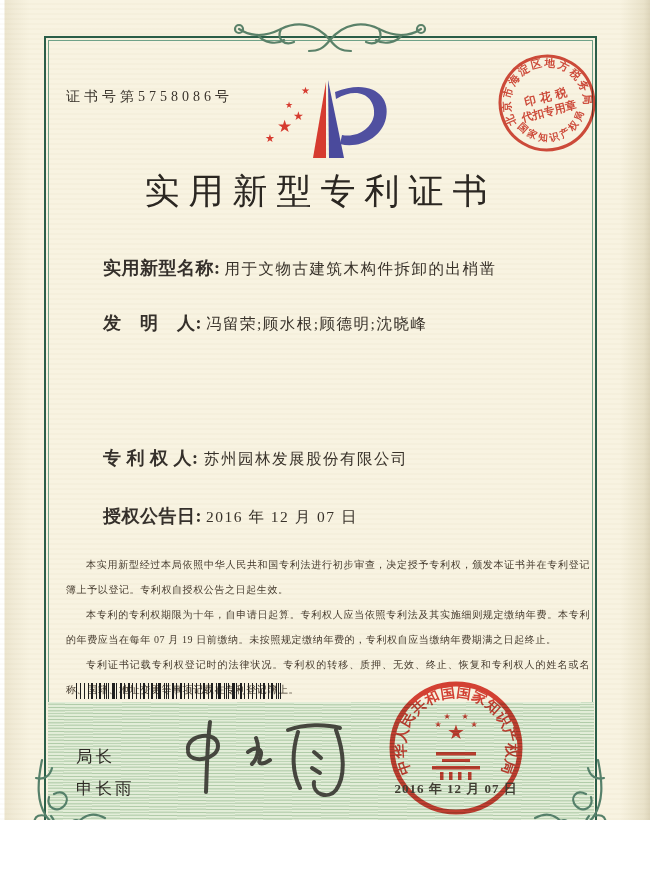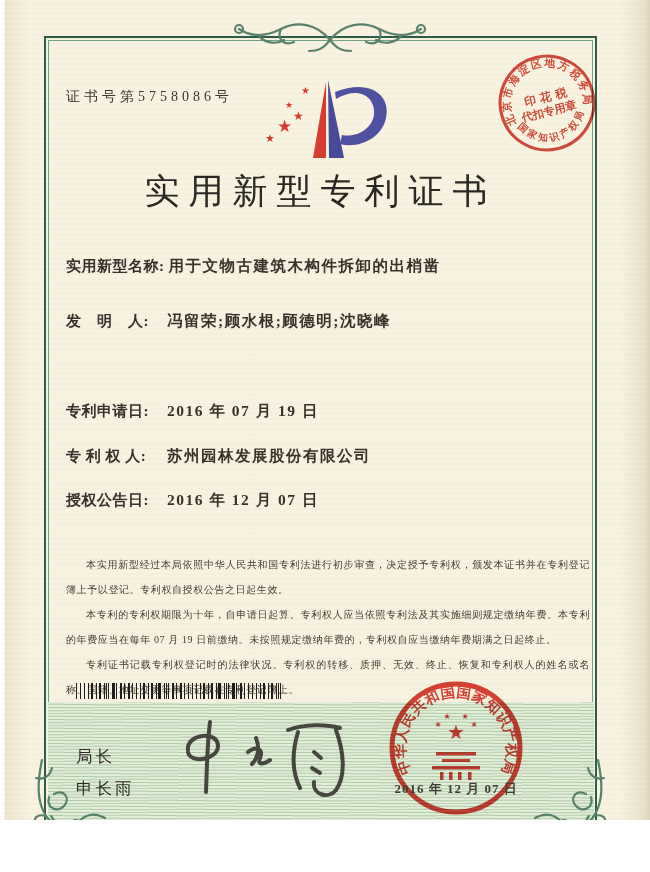--- a/index.html
+++ b/index.html
@@ -9,22 +9,22 @@
       repeating-linear-gradient(0deg, rgba(190,175,130,0.05) 0 2px, rgba(255,255,255,0) 2px 5px),
       linear-gradient(90deg,#ffffff 0px,#ffffff 4px,#ece5cf 5px,#f1ebd7 14px,#f8f3e1 30px,#f8f3e1 620px,#e9e2ca 644px,#ddd5bb 650px);
     color:#35302b;}
   .frame{position:absolute;left:44px;top:36px;width:549px;height:802px;
     border:2px solid #2b5e49;}
   .frame-inner{position:absolute;left:2px;top:2px;right:2px;bottom:2px;border:1px solid #6fa187;}
   .cert-no{position:absolute;left:66px;top:88px;font-size:14px;letter-spacing:4px;color:#3a342c;}
   .title{position:absolute;left:44px;top:168px;width:553px;text-align:center;
     font-size:35px;font-weight:normal;letter-spacing:9px;color:#2b2722;}
   .field{position:absolute;left:66px;white-space:nowrap;}
-  .flabel{display:inline-block;min-width:97px;font-size:15px;font-weight:600;letter-spacing:0.5px;vertical-align:baseline;}
-  .fvalue{font-size:15.5px;font-weight:700;letter-spacing:1.5px;color:#38322a;}
+  .flabel{display:inline-block;min-width:97px;font-size:18px;font-weight:600;letter-spacing:0.5px;vertical-align:baseline;margin-left:37px;}
+  .fvalue{font-size:15.5px;font-weight:400;letter-spacing:1.5px;color:#38322a;}
   .bodytext{position:absolute;left:66px;top:512px;width:524px;font-size:10px;
     line-height:25px;color:#453b2e;letter-spacing:0.6px;text-align:justify;margin-top:40px;}
   .bodytext p{margin:0;text-indent:2em;}
   .barcode{position:absolute;left:76px;top:683px;width:205px;height:16px;
     background:
       repeating-linear-gradient(90deg,#1e1e1e 0 1.5px,rgba(0,0,0,0) 1.5px 4px),
       repeating-linear-gradient(90deg,#1e1e1e 0 1px,rgba(0,0,0,0) 1px 7.5px);}
   .greenzone{position:absolute;left:48px;top:702px;width:546px;height:138px;
     background-color:#e2edd8;
     background-image:
@@ -100,29 +100,25 @@
   <div class="title">实用新型专利证书</div>
 
   <div class="field" style="top:256px">
     <span class="flabel">实用新型名称:</span>
     <span class="fvalue">用于文物古建筑木构件拆卸的出梢凿</span>
   </div>
   <div class="field" style="top:311px">
     <span class="flabel">发　明　人:</span>
     <span class="fvalue">冯留荣;顾水根;顾德明;沈晓峰</span>
   </div>
-  <div class="field" style="top:401px">
-    <span class="flabel">专利申请日:</span>
-    <span class="fvalue">2016 年 07 月 19 日</span>
-  </div>
   <div class="field" style="top:446px">
     <span class="flabel">专 利 权 人:</span>
     <span class="fvalue">苏州园林发展股份有限公司</span>
   </div>
-  <div class="field" style="top:490px">
+  <div class="field" style="top:504px">
     <span class="flabel">授权公告日:</span>
     <span class="fvalue">2016 年 12 月 07 日</span>
   </div>
 
   <div class="bodytext">
     <p>本实用新型经过本局依照中华人民共和国专利法进行初步审查，决定授予专利权，颁发本证书并在专利登记簿上予以登记。专利权自授权公告之日起生效。</p>
     <p>本专利的专利权期限为十年，自申请日起算。专利权人应当依照专利法及其实施细则规定缴纳年费。本专利的年费应当在每年 07 月 19 日前缴纳。未按照规定缴纳年费的，专利权自应当缴纳年费期满之日起终止。</p>
     <p>专利证书记载专利权登记时的法律状况。专利权的转移、质押、无效、终止、恢复和专利权人的姓名或名称、国籍、地址变更等事项记载在专利登记簿上。</p>
   </div>
 

